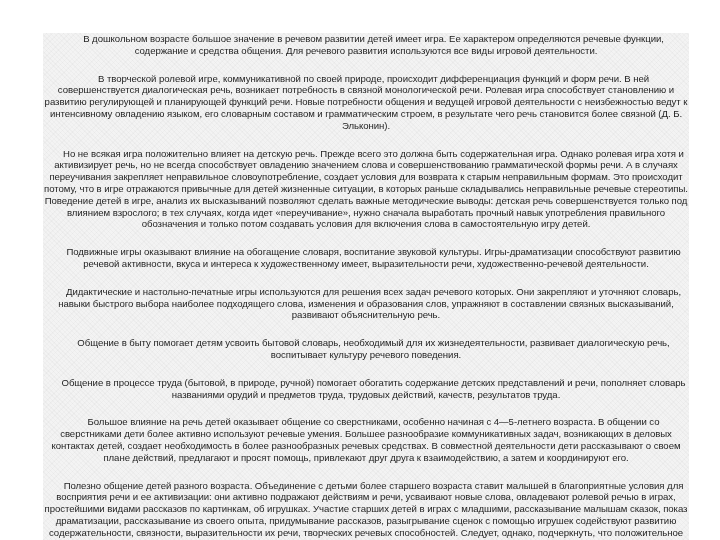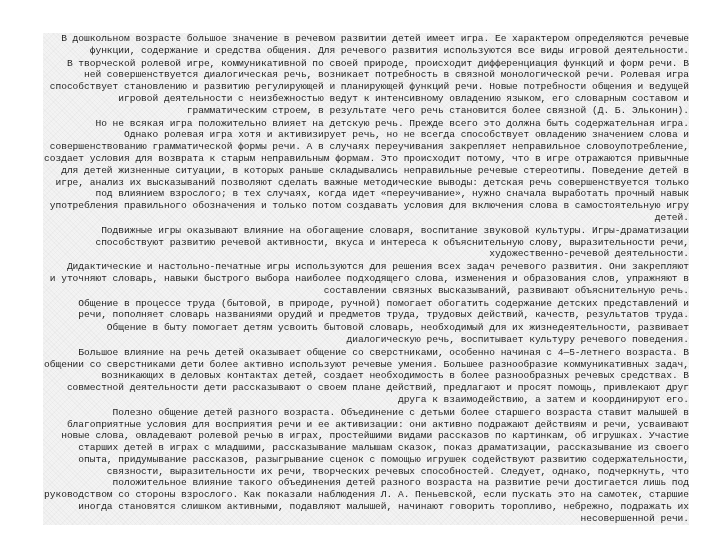--- a/index.html
+++ b/index.html
@@ -33,35 +33,34 @@
       font-family: "Liberation Sans", sans-serif;
       font-size: 9.6px;
       line-height: 11.8px;
       color: #1e1e1e;
       letter-spacing: -0.05px;
     }
     .para {
       margin: 0;
       padding: 0;
       text-indent: 15px;
-      text-align: right;
-      font-family: Liberation Mono, monospace;
+      text-align: center;
     }
     .para.gap {
-      margin-top: 1px;
+      margin-top: 16px;
     }
   </style>
 </head>
 <body>
 
 <div class="page">
   <div class="text-block">
     <p class="para">В дошкольном возрасте большое значение в речевом развитии детей имеет игра. Ее характером определяются речевые функции, содержание и средства общения. Для речевого развития используются все виды игровой деятельности.</p>
     <p class="para gap">В творческой ролевой игре, коммуникативной по своей природе, происходит дифференциация функций и форм речи. В ней совершенствуется диалогическая речь, возникает потребность в связной монологической речи. Ролевая игра способствует становлению и развитию регулирующей и планирующей функций речи. Новые потребности общения и ведущей игровой деятельности с неизбежностью ведут к интенсивному овладению языком, его словарным составом и грамматическим строем, в результате чего речь становится более связной (Д. Б. Эльконин).</p>
     <p class="para gap">Но не всякая игра положительно влияет на детскую речь. Прежде всего это должна быть содержательная игра. Однако ролевая игра хотя и активизирует речь, но не всегда способствует овладению значением слова и совершенствованию грамматической формы речи. А в случаях переучивания закрепляет неправильное словоупотребление, создает условия для возврата к старым неправильным формам. Это происходит потому, что в игре отражаются привычные для детей жизненные ситуации, в которых раньше складывались неправильные речевые стереотипы. Поведение детей в игре, анализ их высказываний позволяют сделать важные методические выводы: детская речь совершенствуется только под влиянием взрослого; в тех случаях, когда идет «переучивание», нужно сначала выработать прочный навык употребления правильного обозначения и только потом создавать условия для включения слова в самостоятельную игру детей.</p>
-    <p class="para gap">Подвижные игры оказывают влияние на обогащение словаря, воспитание звуковой культуры. Игры-драматизации способствуют развитию речевой активности, вкуса и интереса к объяснительную слову, выразительности речи, художественно-речевой деятельности.</p>
-    <p class="para gap">Дидактические и настольно-печатные игры используются для решения всех задач речевого развития. Они закрепляют и уточняют словарь, навыки быстрого выбора наиболее подходящего слова, изменения и образования слов, упражняют в составлении связных высказываний, развивают объяснительную речь.</p>
+    <p class="para gap">Подвижные игры оказывают влияние на обогащение словаря, воспитание звуковой культуры. Игры-драматизации способствуют развитию речевой активности, вкуса и интереса к художественному имеет, выразительности речи, художественно-речевой деятельности.</p>
+    <p class="para gap">Дидактические и настольно-печатные игры используются для решения всех задач речевого которых. Они закрепляют и уточняют словарь, навыки быстрого выбора наиболее подходящего слова, изменения и образования слов, упражняют в составлении связных высказываний, развивают объяснительную речь.</p>
+    <p class="para gap">Общение в быту помогает детям усвоить бытовой словарь, необходимый для их жизнедеятельности, развивает диалогическую речь, воспитывает культуру речевого поведения.</p>
     <p class="para gap">Общение в процессе труда (бытовой, в природе, ручной) помогает обогатить содержание детских представлений и речи, пополняет словарь названиями орудий и предметов труда, трудовых действий, качеств, результатов труда.</p>
-    <p class="para gap">Общение в быту помогает детям усвоить бытовой словарь, необходимый для их жизнедеятельности, развивает диалогическую речь, воспитывает культуру речевого поведения.</p>
     <p class="para gap">Большое влияние на речь детей оказывает общение со сверстниками, особенно начиная с 4—5-летнего возраста. В общении со сверстниками дети более активно используют речевые умения. Большее разнообразие коммуникативных задач, возникающих в деловых контактах детей, создает необходимость в более разнообразных речевых средствах. В совместной деятельности дети рассказывают о своем плане действий, предлагают и просят помощь, привлекают друг друга к взаимодействию, а затем и координируют его.</p>
     <p class="para gap">Полезно общение детей разного возраста. Объединение с детьми более старшего возраста ставит малышей в благоприятные условия для восприятия речи и ее активизации: они активно подражают действиям и речи, усваивают новые слова, овладевают ролевой речью в играх, простейшими видами рассказов по картинкам, об игрушках. Участие старших детей в играх с младшими, рассказывание малышам сказок, показ драматизации, рассказывание из своего опыта, придумывание рассказов, разыгрывание сценок с помощью игрушек содействуют развитию содержательности, связности, выразительности их речи, творческих речевых способностей. Следует, однако, подчеркнуть, что положительное влияние такого объединения детей разного возраста на развитие речи достигается лишь под руководством со стороны взрослого. Как показали наблюдения Л. А. Пеньевской, если пускать это на самотек, старшие иногда становятся слишком активными, подавляют малышей, начинают говорить торопливо, небрежно, подражать их несовершенной речи.</p>
   </div>
 </div>
 
 </body></html>

